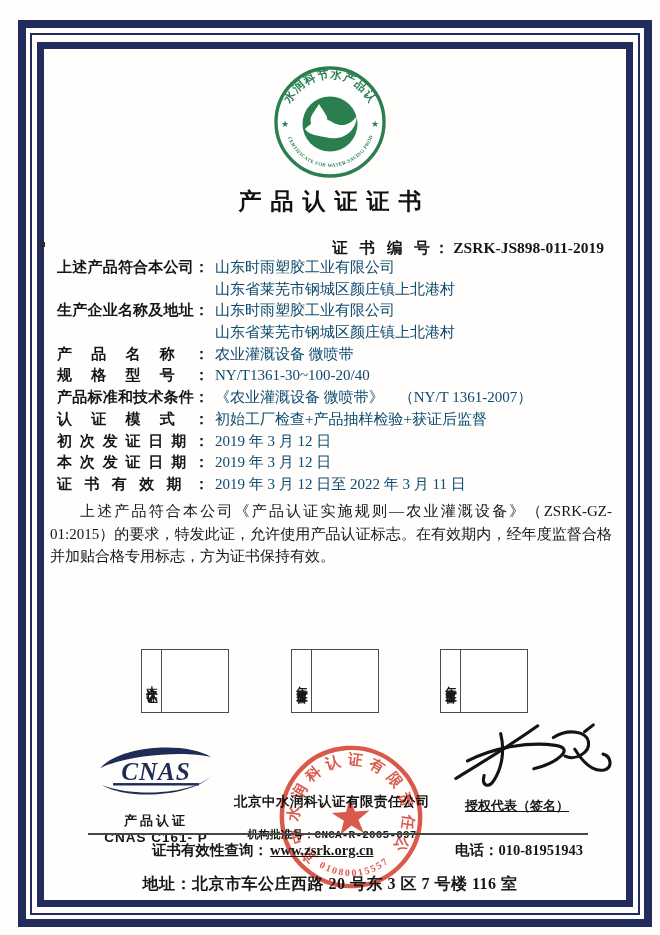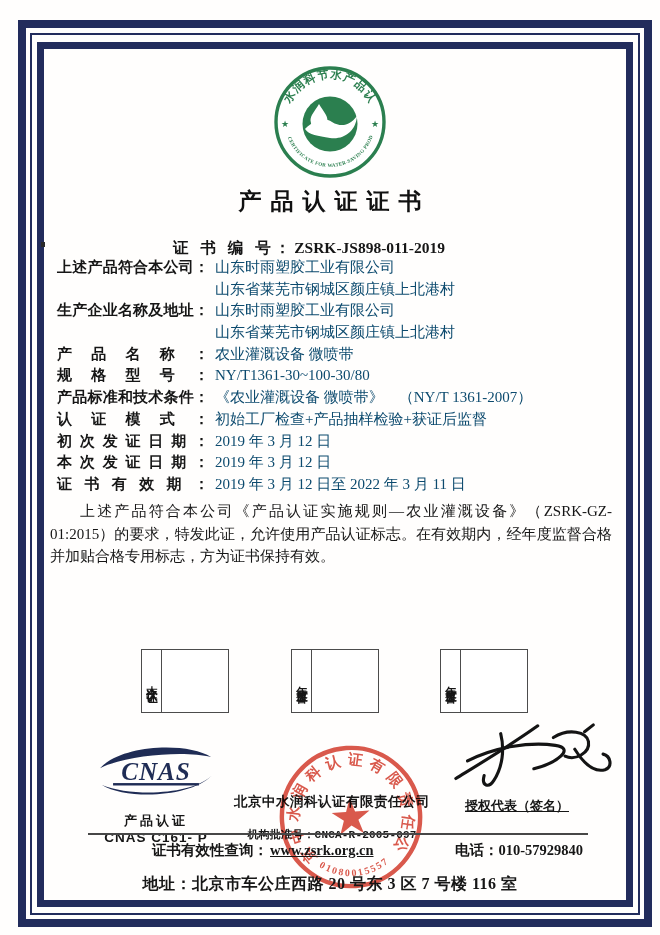--- a/index.html
+++ b/index.html
@@ -10,21 +10,21 @@
   .frame-outer{top:20px;left:18px;right:8px;bottom:8px;border:8px solid #222c5c;}
   .frame-mid{top:33px;left:30px;right:20px;bottom:20px;border:2px solid #222c5c;}
   .frame-inner{top:42px;left:37px;right:27px;bottom:28px;border:7px solid #222c5c;}
   
   .seal{position:absolute;left:272px;top:64px;width:116px;height:116px;}
   
   .title{position:absolute;left:0;right:0;top:186px;text-align:center;
          font-family:"Liberation Sans",sans-serif;font-weight:800;font-size:23px;
          letter-spacing:9px;text-indent:9px;color:#111;}
   
-  .certno{position:absolute;left:0;right:42px;top:238px;text-align:center;
+  .certno{position:absolute;left:0;right:56px;top:238px;text-align:right;
           font-size:15.5px;font-weight:700;}
   .certno .clabel{letter-spacing:4px;}
   
   .rows{position:absolute;left:57px;top:257px;width:556px;}
   .row{height:21.7px;line-height:21.7px;white-space:nowrap;font-size:15px;}
   .lbl{display:inline-block;width:152px;text-align:justify;text-align-last:justify;
        font-weight:700;vertical-align:top;}
   .val{display:inline-block;margin-left:6px;font-weight:500;color:#0c4a6e;}
   
   .statement{position:absolute;left:50px;top:500px;width:562px;font-size:15px;
@@ -107,21 +107,21 @@
     <div class="row">
       <span class="lbl">生产企业名称及地址：</span><span class="val">山东时雨塑胶工业有限公司</span>
     </div>
     <div class="row">
       <span class="lbl"></span><span class="val">山东省莱芜市钢城区颜庄镇上北港村</span>
     </div>
     <div class="row">
       <span class="lbl">产品名称：</span><span class="val">农业灌溉设备 微喷带</span>
     </div>
     <div class="row">
-      <span class="lbl">规格型号：</span><span class="val">NY/T1361-30~100-30/80</span>
+      <span class="lbl">规格型号：</span><span class="val">NY/T1361-30~100-20/40</span>
     </div>
     <div class="row">
       <span class="lbl">产品标准和技术条件：</span><span class="val">《农业灌溉设备 微喷带》　（NY/T 1361-2007）</span>
     </div>
     <div class="row">
       <span class="lbl">认证模式：</span><span class="val">初始工厂检查+产品抽样检验+获证后监督</span>
     </div>
     <div class="row">
       <span class="lbl">初次发证日期：</span><span class="val">2019 年 3 月 12 日</span>
     </div>
@@ -194,17 +194,17 @@
     </svg>
   </div>
   <div class="sig-label">授权代表（签名）</div>
 
   <div class="rule"></div>
 
   <div class="query">
     <span>证书有效性查询：</span><span class="url">www.zsrk.org.cn</span>
   </div>
   <div class="tel">
-    <span>电话：</span><span>010-57929840</span>
+    <span>电话：</span><span>010-81951943</span>
   </div>
   <div class="address">地址：北京市车公庄西路 20 号东 3 区 7 号楼 116 室</div>
 
 </div>
 
 </body></html>

